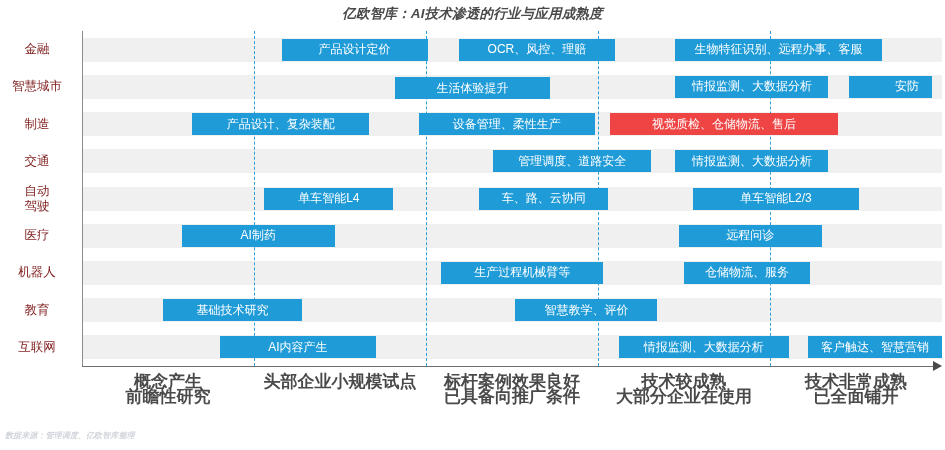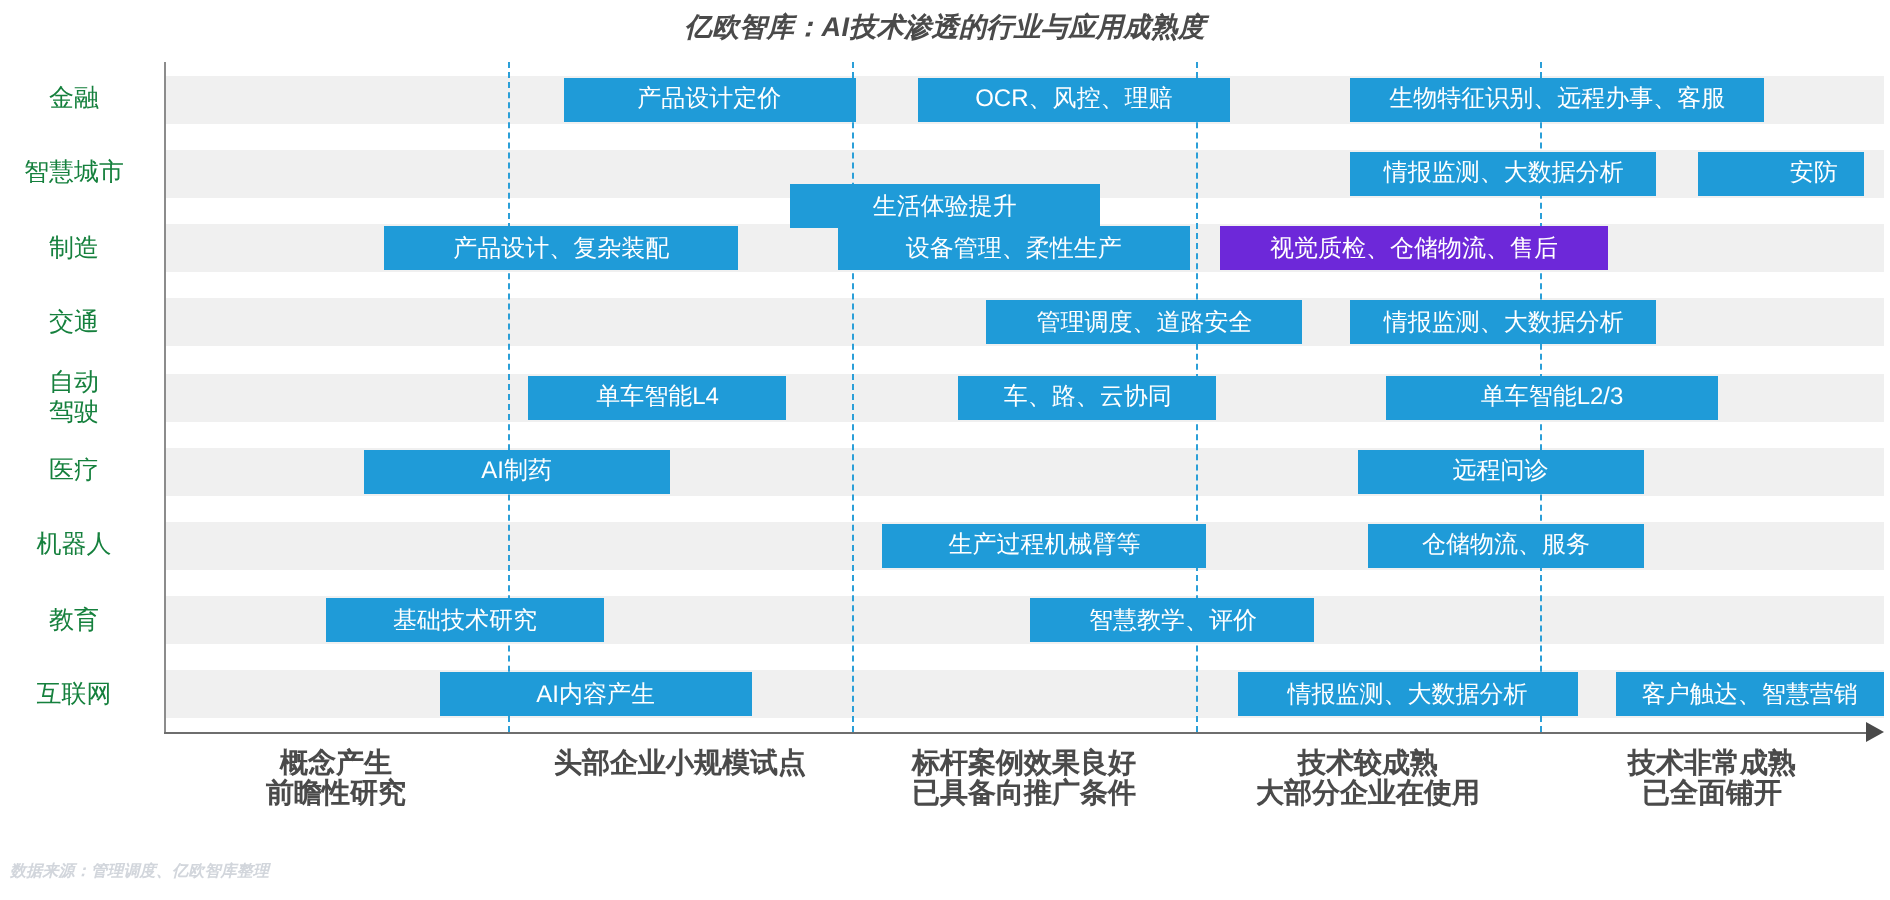--- a/index.html
+++ b/index.html
@@ -76,40 +76,40 @@
     border-top: 5px solid transparent;
     border-bottom: 5px solid transparent;
     border-left: 9px solid #4a4a4a;
   }
   .ylabel {
     position: absolute;
     left: 0;
     width: 74px;
     text-align: center;
     font-size: 12.5px;
-    color: #15803d;
+    color: #7f1d1d;
     line-height: 15px;
   }
   .bar {
     position: absolute;
     background: #1f9bd8;
     color: #ffffff;
     font-size: 12px;
     display: flex;
     align-items: center;
     justify-content: center;
     white-space: nowrap;
     box-sizing: border-box;
     height: 22px;
   }
   .xlabel {
     position: absolute;
     top: 374px;
     text-align: center;
-    font-size: 14px;
+    font-size: 17px;
     font-weight: bold;
     color: #4a4a4a;
     line-height: 15px;
     white-space: pre-line;
   }
   #source-note {
     position: absolute;
     left: 5px;
     top: 430px;
     font-size: 8px;
@@ -136,35 +136,35 @@
       <div class="row-band" style="top: 229.944px; height: 24px; background: rgb(240, 240, 240);"></div>
       <div class="row-band" style="top: 267.167px; height: 24px; background: rgb(240, 240, 240);"></div>
       <div class="row-band" style="top: 304.389px; height: 24px; background: rgb(240, 240, 240);"></div>
       <div class="gridline" style="left: 172px;"></div>
       <div class="gridline" style="left: 344px;"></div>
       <div class="gridline" style="left: 516px;"></div>
       <div class="gridline" style="left: 688px;"></div>
       <div class="bar" style="left: 199.52px; width: 146.2px; top: 7.61111px; background: rgb(31, 155, 216);">产品设计定价</div>
       <div class="bar" style="left: 376.68px; width: 156.52px; top: 7.61111px; background: rgb(31, 155, 216);">OCR、风控、理赔</div>
       <div class="bar" style="left: 593.4px; width: 206.4px; top: 7.61111px; background: rgb(31, 155, 216);">生物特征识别、远程办事、客服</div>
-      <div class="bar" style="left: 313.04px; width: 154.8px; top: 61px; background: rgb(31, 155, 216);">生活体验提升</div>
+      <div class="bar" style="left: 313.04px; width: 154.8px; top: 46px; background: rgb(31, 155, 216);">生活体验提升</div>
       <div class="bar" style="left: 593.4px; width: 153.08px; top: 44.8333px; background: rgb(31, 155, 216);">情报监测、大数据分析</div>
       <div class="bar" style="left: 767.12px; width: 82.56px; top: 44.8333px; background: rgb(31, 155, 216); padding-left: 33px;">安防</div>
       <div class="bar" style="left: 110.08px; width: 177.16px; top: 82.0556px; background: rgb(31, 155, 216);">产品设计、复杂装配</div>
       <div class="bar" style="left: 337.12px; width: 175.44px; top: 82.0556px; background: rgb(31, 155, 216);">设备管理、柔性生产</div>
-      <div class="bar" style="left: 528.04px; width: 194px; top: 82.0556px; background: #6d28d9;">视觉质检、仓储物流、售后</div>
+      <div class="bar" style="left: 528.04px; width: 228px; top: 82.0556px; background: #ef4444;">视觉质检、仓储物流、售后</div>
       <div class="bar" style="left: 411.08px; width: 158.24px; top: 119.278px; background: rgb(31, 155, 216);">管理调度、道路安全</div>
       <div class="bar" style="left: 593.4px; width: 153.08px; top: 119.278px; background: rgb(31, 155, 216);">情报监测、大数据分析</div>
       <div class="bar" style="left: 182.32px; width: 129px; top: 156.5px; background: rgb(31, 155, 216);">单车智能L4</div>
       <div class="bar" style="left: 397.32px; width: 129px; top: 156.5px; background: rgb(31, 155, 216);">车、路、云协同</div>
       <div class="bar" style="left: 610.6px; width: 166.84px; top: 156.5px; background: rgb(31, 155, 216);">单车智能L2/3</div>
       <div class="bar" style="left: 99.76px; width: 153.08px; top: 193.722px; background: rgb(31, 155, 216);">AI制药</div>
       <div class="bar" style="left: 596.84px; width: 142.76px; top: 193.722px; background: rgb(31, 155, 216);">远程问诊</div>
       <div class="bar" style="left: 359.48px; width: 161.68px; top: 230.944px; background: rgb(31, 155, 216);">生产过程机械臂等</div>
-      <div class="bar" style="left: 602px; width: 138px; top: 230.944px; background: rgb(31, 155, 216);">仓储物流、服务</div>
+      <div class="bar" style="left: 602px; width: 126px; top: 230.944px; background: rgb(31, 155, 216);">仓储物流、服务</div>
       <div class="bar" style="left: 80.84px; width: 139.32px; top: 268.167px; background: rgb(31, 155, 216);">基础技术研究</div>
       <div class="bar" style="left: 433.44px; width: 142px; top: 268.167px; background: rgb(31, 155, 216);">智慧教学、评价</div>
       <div class="bar" style="left: 137.6px; width: 156.52px; top: 305.389px; background: rgb(31, 155, 216);">AI内容产生</div>
       <div class="bar" style="left: 536.64px; width: 170.28px; top: 305.389px; background: rgb(31, 155, 216);">情报监测、大数据分析</div>
       <div class="bar" style="left: 725.84px; width: 134.16px; top: 305.389px; background: rgb(31, 155, 216);">客户触达、智慧营销</div>
     </div>
 
   <div class="axis-left"></div>
   <div class="axis-bottom"></div>
   <div class="axis-arrow"></div>

